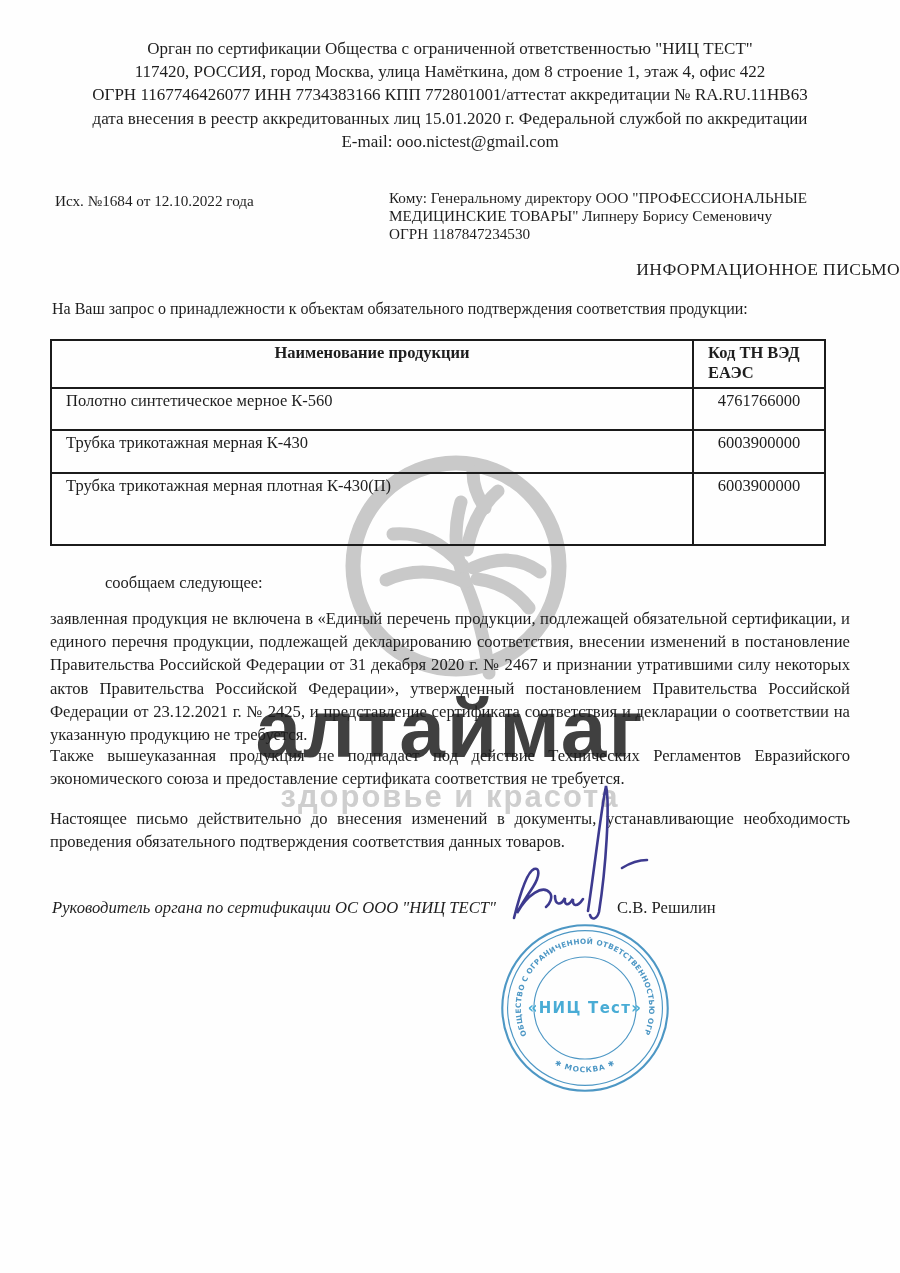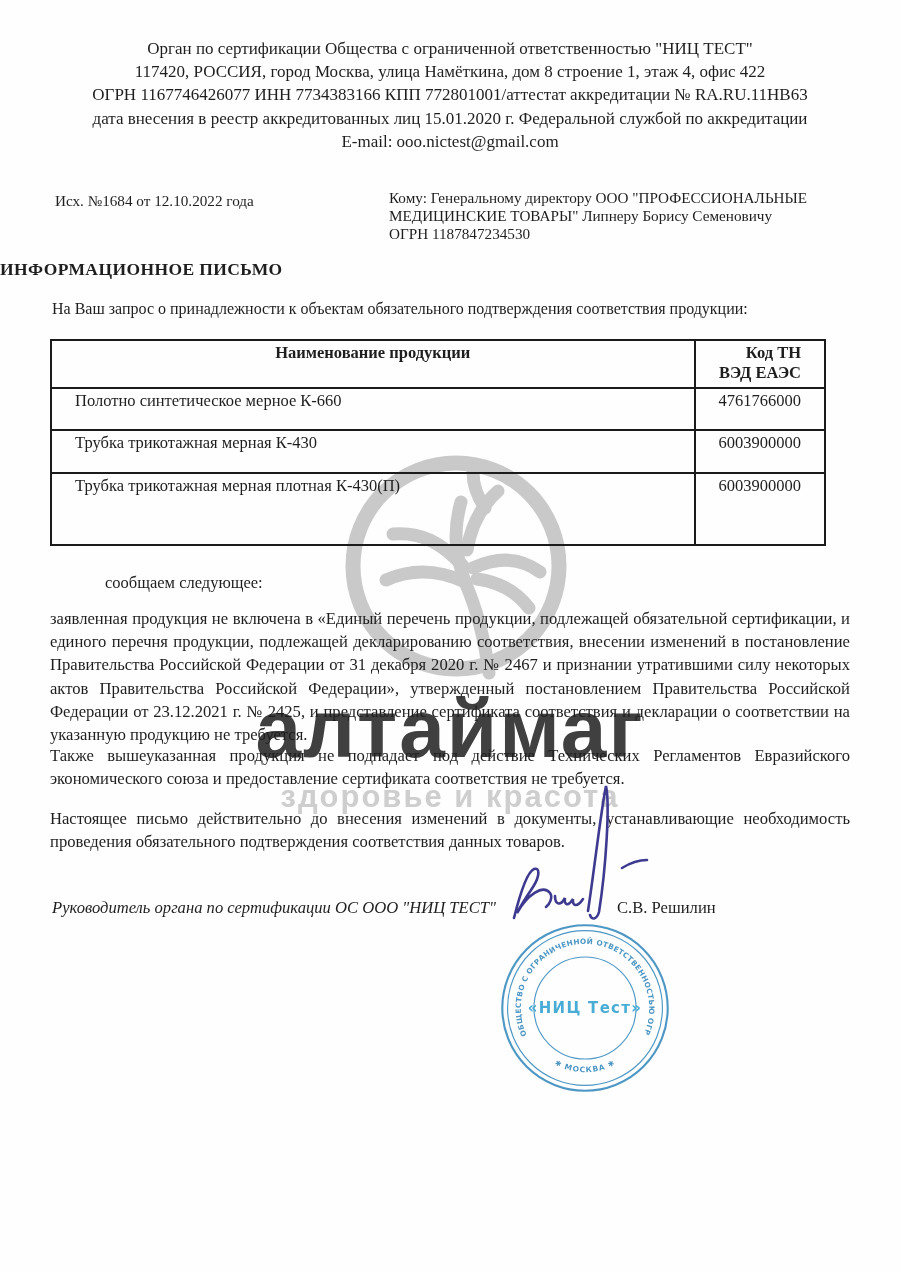--- a/index.html
+++ b/index.html
@@ -17,30 +17,30 @@
   .wm-tagline{
     position:absolute;left:0;right:0;top:781px;z-index:0;text-align:center;
     font-family:"Liberation Sans","DejaVu Sans",sans-serif;font-weight:bold;
     font-size:31px;color:#cecece;letter-spacing:2px;line-height:1;
   }
   
   .layer{position:absolute;inset:0;z-index:1;}
   .org-header{position:absolute;top:37px;left:0;right:0;text-align:center;font-size:17px;line-height:23.2px;}
   .ref-line{position:absolute;left:55px;top:192px;font-size:15.2px;}
   .recipient{position:absolute;left:389px;top:189px;width:460px;font-size:15.2px;line-height:17.8px;}
-  .doc-title{position:absolute;left:0;right:0;top:259px;text-align:left;font-weight:bold;font-size:17.5px;letter-spacing:.4px;}
+  .doc-title{position:absolute;left:0;right:0;top:259px;text-align:right;font-weight:normal;font-size:17.5px;letter-spacing:.4px;}
   .intro{position:absolute;left:52px;top:300px;width:810px;font-size:16px;}
   table.products{
     position:absolute;left:50px;top:339px;width:776px;border-collapse:collapse;
     font-size:16.5px;
   }
-  table.products th,table.products td{border:2px solid #1b1b1b;padding:2px 23px;vertical-align:top;}
+  table.products th,table.products td{border:2px solid #1b1b1b;padding:2px 14px;vertical-align:top;}
   table.products th{font-weight:bold;}
   th.c1{width:612px;text-align:center;height:42px;}
-  th.c2{text-align:right;}
+  th.c2{text-align:left;}
   td.code{text-align:center;}
   tr.r1 td{height:36px;}
   tr.r2 td{height:37px;}
   tr.r3 td{height:66px;border-radius:24px;}
   .report-intro{position:absolute;left:105px;top:573px;font-size:16.5px;}
   .para{position:absolute;left:50px;width:800px;font-size:16.6px;line-height:23.2px;text-align:justify;}
   .p1{top:607px;}
   .p2{top:744px;}
   .p3{top:807px;}
   .sign-label{position:absolute;left:52px;top:898px;font-size:16.6px;font-style:italic;}
@@ -95,21 +95,21 @@
 
     <table class="products">
       <thead>
         <tr>
           <th class="c1">Наименование продукции</th>
           <th class="c2">Код ТН ВЭД ЕАЭС</th>
         </tr>
       </thead>
       <tbody>
         <tr class="r1">
-          <td>Полотно синтетическое мерное К-660</td>
+          <td>Полотно синтетическое мерное К-560</td>
           <td class="code">4761766000</td>
         </tr>
         <tr class="r2">
           <td>Трубка трикотажная мерная К-430</td>
           <td class="code">6003900000</td>
         </tr>
         <tr class="r3">
           <td>Трубка трикотажная мерная плотная К-430(П)</td>
           <td class="code">6003900000</td>
         </tr>

